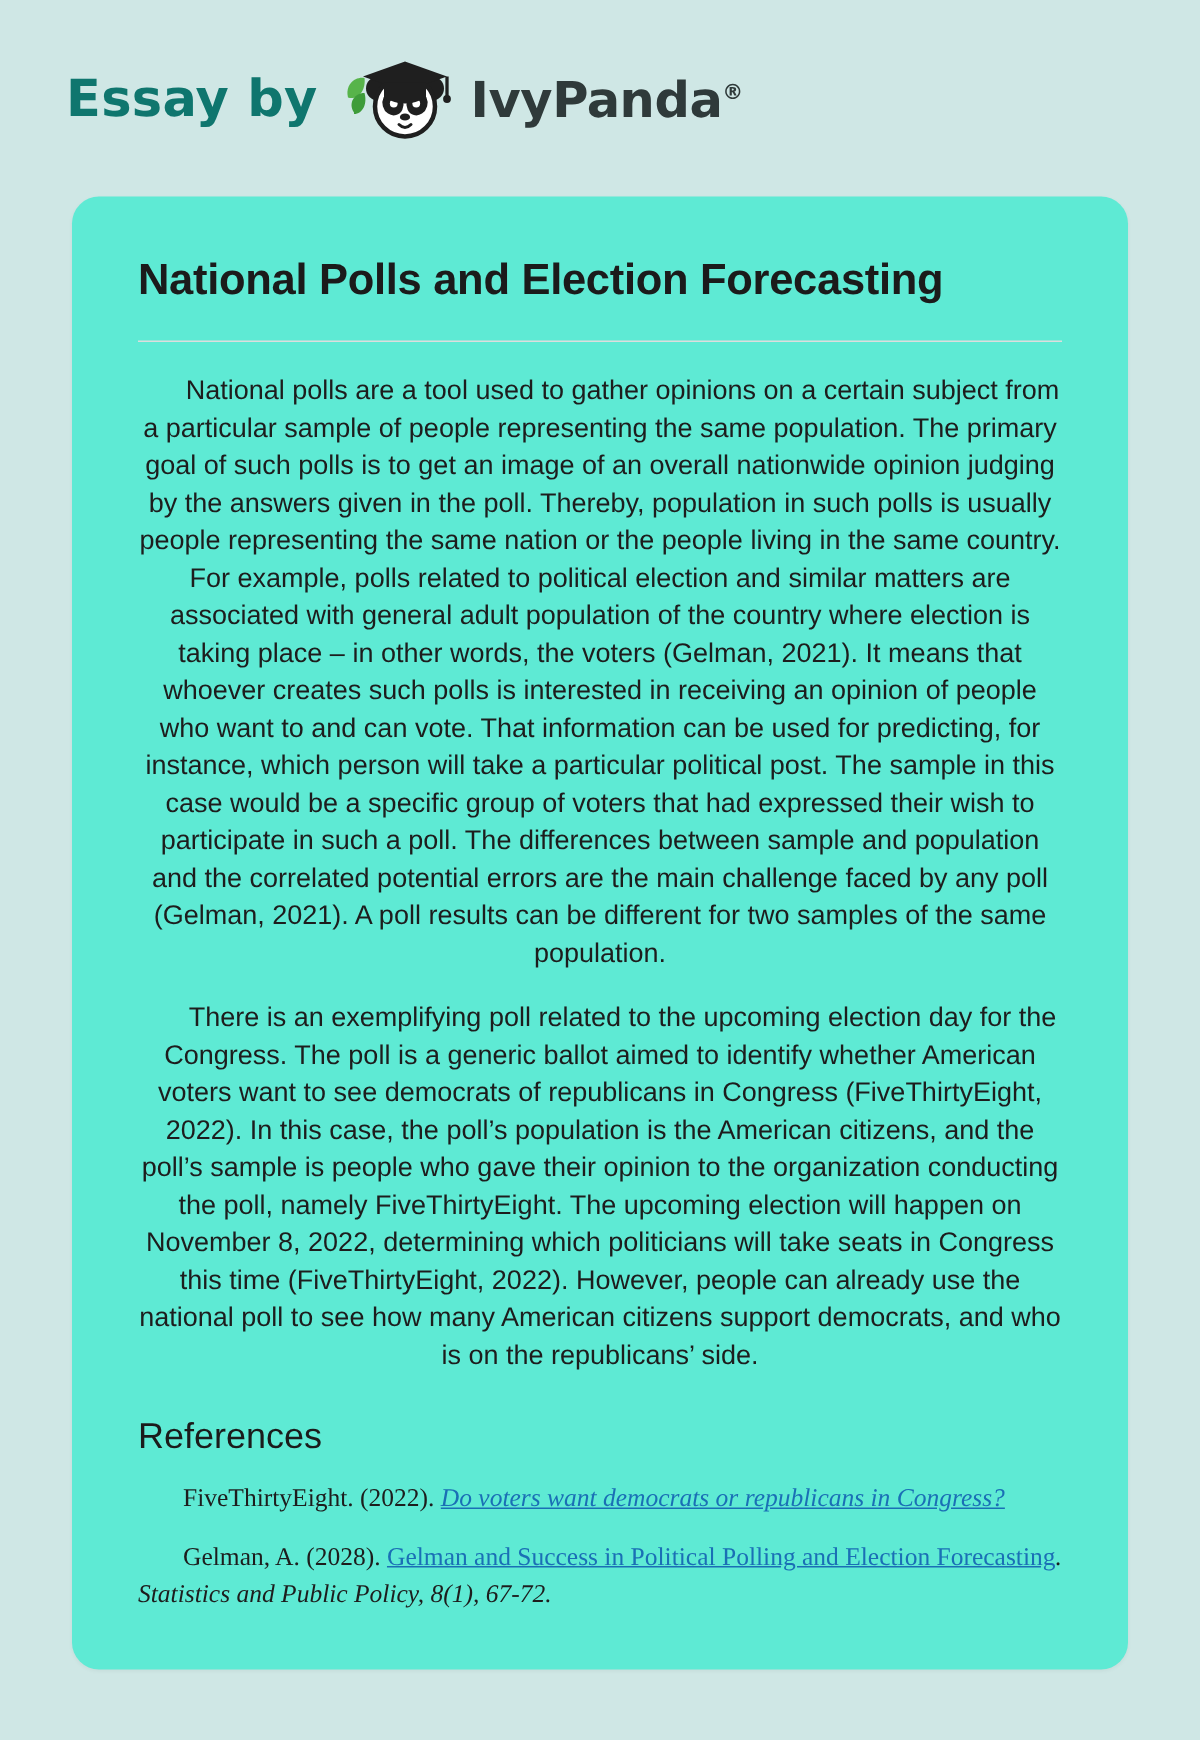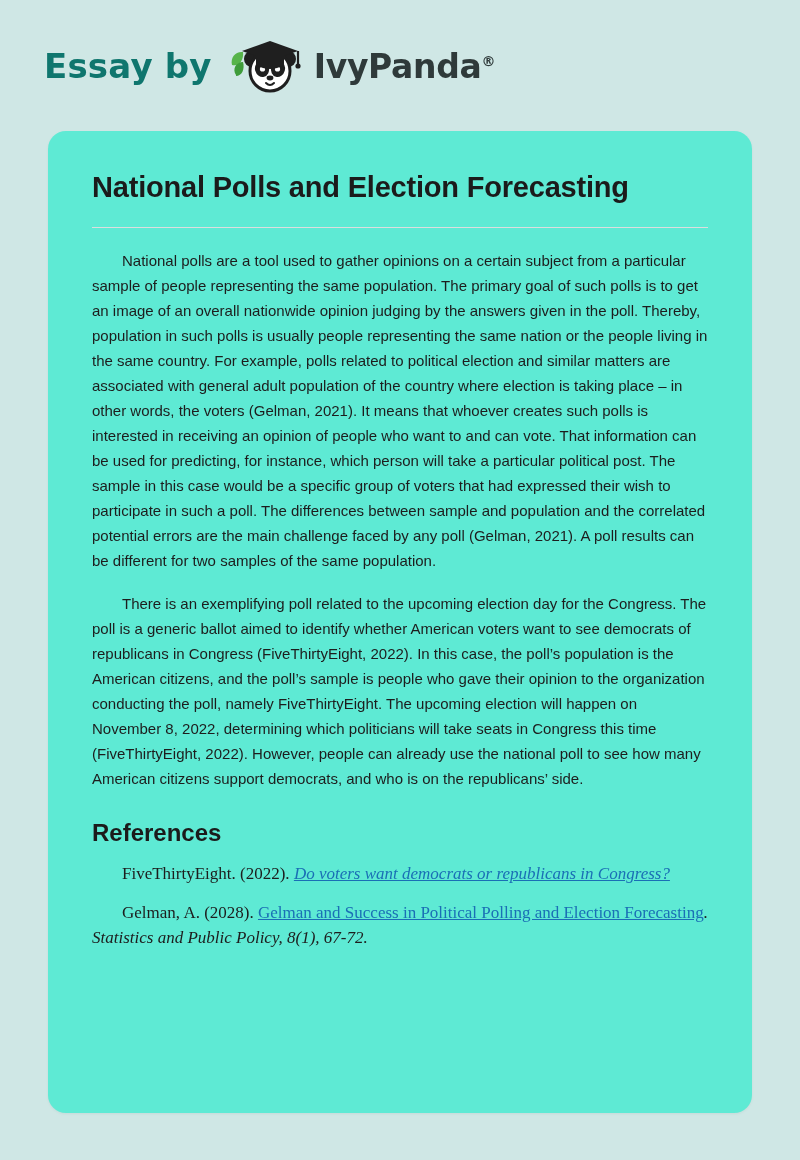--- a/index.html
+++ b/index.html
@@ -115,32 +115,32 @@
   }
 
   .divider {
     border: 0;
     border-top: 1px solid #ddd;
     margin: 0 0 20px 0;
   }
 
   p.body-text {
     font-family: "Liberation Sans", sans-serif;
-    font-size: 15px;
+    font-size: 18px;
     line-height: 25px;
     color: #1d1d1d;
     margin: 0 0 18px 0;
     text-indent: 30px;
-    text-align: left;
+    text-align: center;
   }
 
   h2.refs-heading {
     font-family: "Liberation Sans", sans-serif;
     font-size: 24px;
-    font-weight: bold;
+    font-weight: normal;
     color: #1b1b1b;
     margin: 28px 0 14px 0;
   }
 
   p.ref-item {
     font-family: "Liberation Serif", serif;
     font-size: 17px;
     line-height: 25px;
     color: #1d1d1d;
     margin: 0 0 14px 0;

